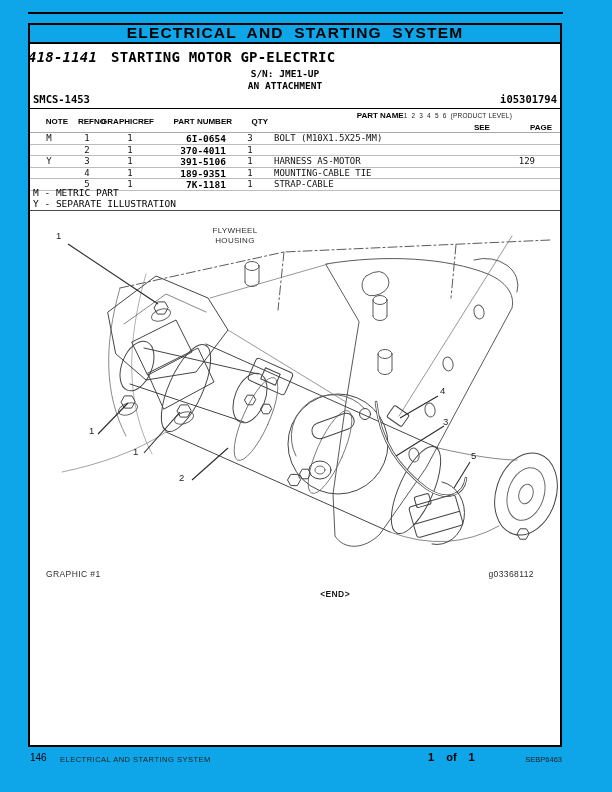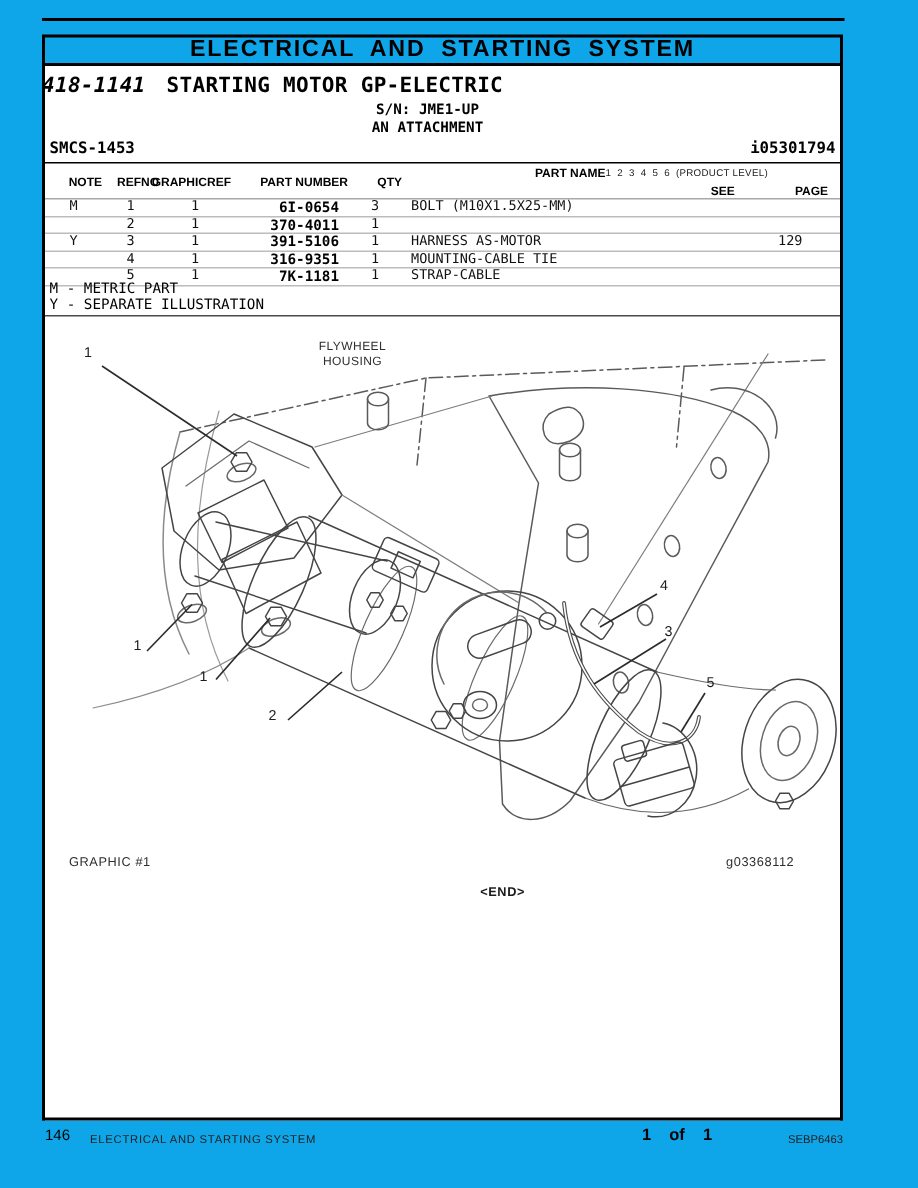--- a/index.html
+++ b/index.html
@@ -88,21 +88,21 @@
     position:absolute; font-size:9.5px; color:#1d1d1d;
     font-family:"Liberation Sans", sans-serif;
   }
   .fw-label {
     left:203px; top:226px; width:64px; text-align:center;
     font-size:8px; line-height:9.5px; letter-spacing:0.3px; color:#2e2e2e;
   }
   .g-label { top:569px; font-size:8.5px; color:#2e2e2e; letter-spacing:0.4px; }
   .g-left  { left:46px; }
   .g-end   { left:240px; width:110px; text-align:right; font-weight:bold; color:#1a1a1a;margin-top:20px; }
-  .g-right { left:484px; width:75px; }
+  .g-right { left:459px; width:75px; text-align:right; }
 
   
   .f-pageno { left:30px; top:752px; font-size:10px; font-weight:normal; color:#000; }
   .f-section { left:60px; top:755px; font-size:7.5px; letter-spacing:0.5px; color:#222; }
   .f-count { left:428px; top:751px; font-size:11px; font-weight:bold; word-spacing:9px; color:#000; }
   .f-doc   { left:500px; top:755px; width:62px; text-align:right; font-size:7.5px; color:#222; }
 </style>
 </head>
 <body>
 
@@ -183,21 +183,21 @@
       <div class="c-gref">1</div>
       <div class="c-pn">391-5106</div>
       <div class="c-qty">1</div>
       <div class="c-name">HARNESS AS-MOTOR</div>
       <div class="c-page">129</div>
     </div>
     <div class="trow">
       <div class="c-note"></div>
       <div class="c-ref">4</div>
       <div class="c-gref">1</div>
-      <div class="c-pn">316-9351</div>
+      <div class="c-pn">189-9351</div>
       <div class="c-qty">1</div>
       <div class="c-name">MOUNTING-CABLE TIE</div>
       <div class="c-page"></div>
     </div>
     <div class="trow">
       <div class="c-note"></div>
       <div class="c-ref">5</div>
       <div class="c-gref">1</div>
       <div class="c-pn">7K-1181</div>
       <div class="c-qty">1</div>

